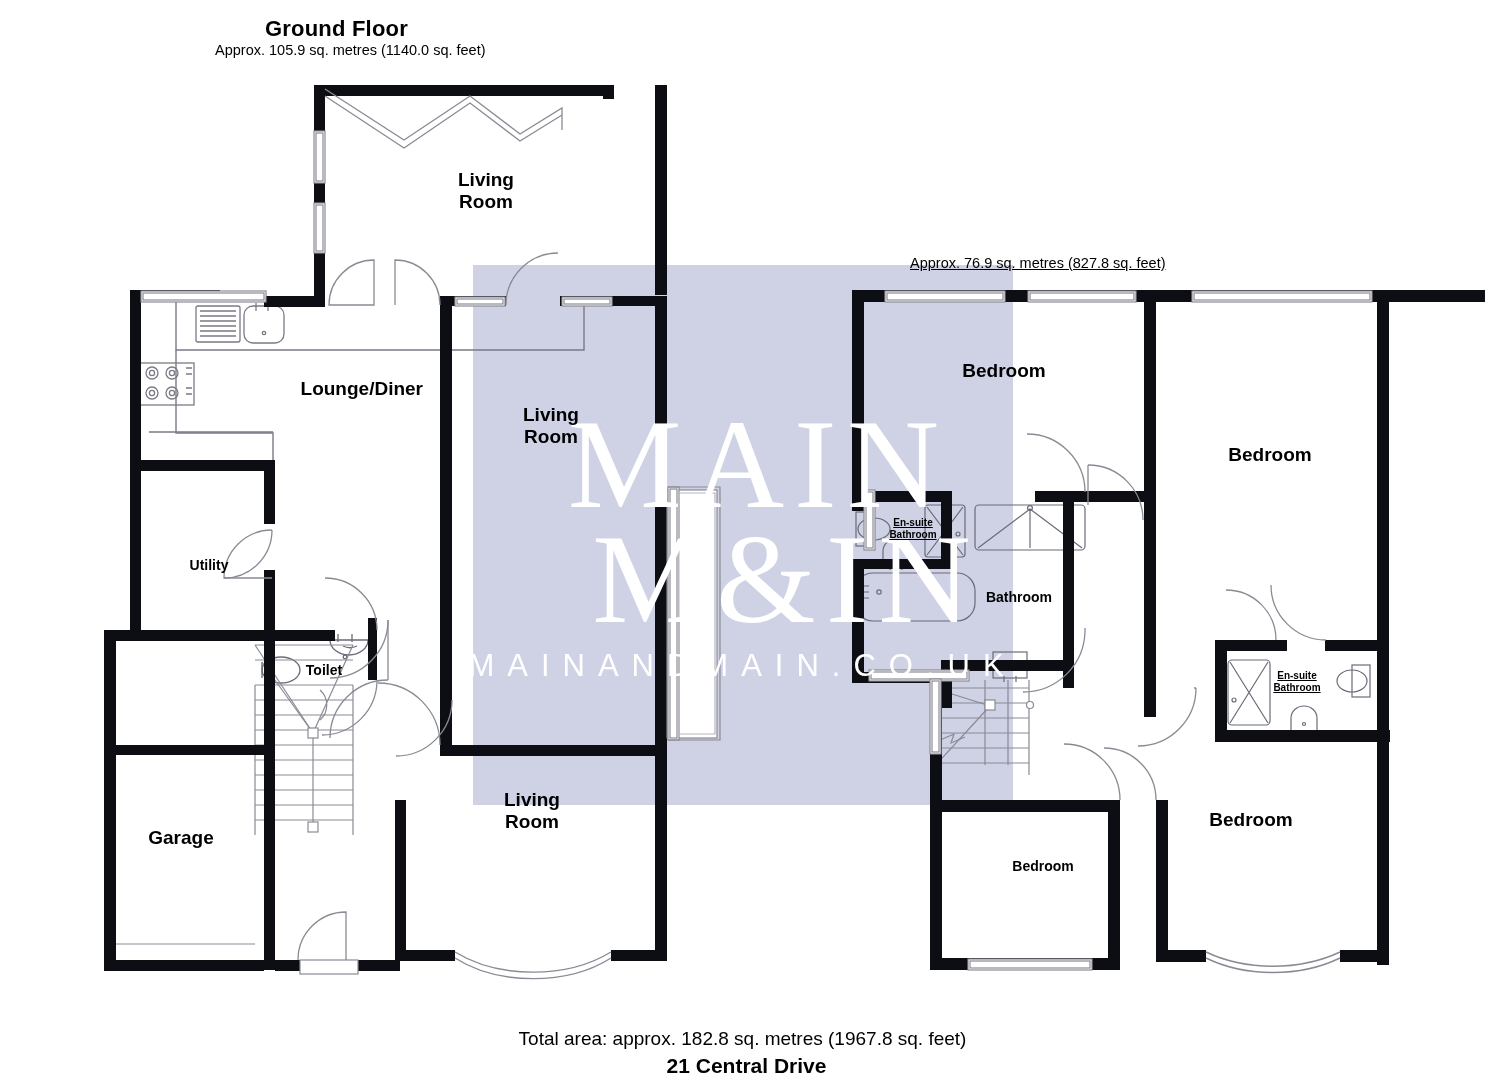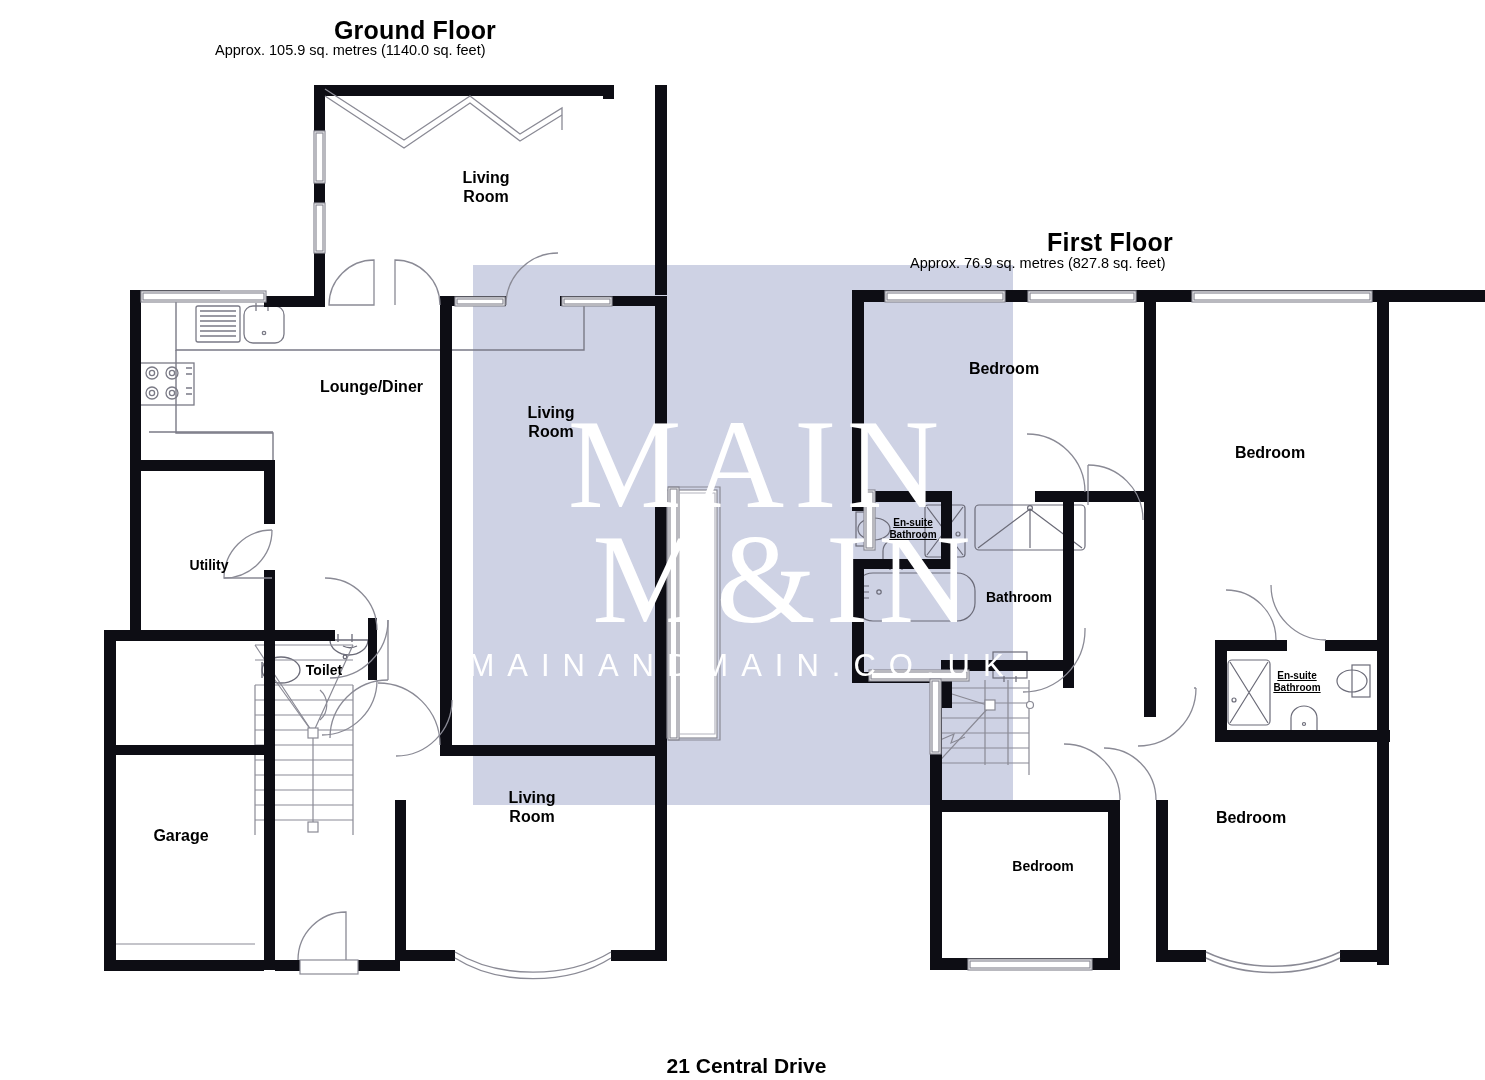--- a/index.html
+++ b/index.html
@@ -5,31 +5,31 @@
   html,body{margin:0;padding:0;background:#ffffff;}
   body{
     width:1485px;height:1080px;position:relative;overflow:hidden;
     font-family:"Liberation Sans", sans-serif;
     color:#000;
   }
   #plan-root{position:absolute;inset:0;}
   svg#plan-svg{position:absolute;left:0;top:0;width:1485px;height:1080px;}
 
   .floor-title{
-    position:absolute;text-align:center;font-weight:bold;
-    font-size:25px;letter-spacing:.2px;white-space:nowrap;
+    position:absolute;text-align:left;font-weight:bold;
+    font-size:22px;letter-spacing:.2px;white-space:nowrap;
   }
   .floor-sub{
     position:absolute;font-size:14.5px;white-space:nowrap;
   }
   .room-label{
     position:absolute;font-weight:bold;text-align:center;
     line-height:1.18;white-space:pre;
   }
-  .rl-lg{font-size:16px;}
+  .rl-lg{font-size:19px;}
   .rl-md{font-size:14px;}
   .rl-sm{font-size:10px;text-decoration:underline;}
   .footer-total{
     position:absolute;width:100%;text-align:center;font-size:19px;
   }
   .footer-addr{
     position:absolute;width:100%;text-align:center;font-size:21px;font-weight:bold;
   }
   .wm{
     position:absolute;pointer-events:none;user-select:none;
@@ -336,22 +336,21 @@
     </g>
   </svg>
 
   <div class="wm wm-main" style="left:16px;top:400px;width:1485px;">MAIN</div>
   <div class="wm wm-main" style="left:0;top:515px;width:1485px;margin-left:44px;">M&amp;IN</div>
   <div class="wm wm-url" style="left:0;top:648px;width:1485px;">MAINANDMAIN.CO.UK</div>
 
   <div class="floor-title" style="left:265px;top:16px;width:300px;">Ground Floor</div>
   <div class="floor-sub" style="left:215px;top:42px;width:400px;">Approx. 105.9 sq. metres (1140.0 sq. feet)</div>
 
-  <div class="floor-title" style="left:965px;top:228px;width:290px;">First Floor</div>
-  <div class="floor-sub" style="left:910px;top:255px;width:400px;">Approx. 76.9 sq. metres (827.8 sq. feet)</div>
+  <div class="floor-sub" style="left:910px;top:255px;width:400px;text-decoration:underline;">Approx. 76.9 sq. metres (827.8 sq. feet)</div>
 
   <div class="room-label rl-lg" style="left:406px;top:169px;width:160px;">Living
 Room</div>
 
   <div class="room-label rl-lg" style="left:223px;top:378px;width:200px;text-align:right;">Lounge/Diner</div>
 
   <div class="room-label rl-lg" style="left:471px;top:404px;width:160px;">Living
 Room</div>
 
   <div class="room-label rl-md" style="left:149px;top:557px;width:120px;">Utility</div>
@@ -372,15 +371,16 @@
 
   <div class="room-label rl-md" style="left:959px;top:589px;width:120px;">Bathroom</div>
 
   <div class="room-label rl-sm" style="left:1237px;top:670px;width:120px;">En-suite
 Bathroom</div>
 
   <div class="room-label rl-lg" style="left:1171px;top:809px;width:160px;">Bedroom</div>
 
   <div class="room-label rl-md" style="left:983px;top:858px;width:120px;">Bedroom</div>
 
+  <div class="footer-total" style="left:0;top:1028px;">Total area: approx. 182.8 sq. metres (1967.8 sq. feet)</div>
   <div class="footer-addr" style="left:4px;top:1054px;">21 Central Drive</div>
 
 </div>
 
 </body></html>

